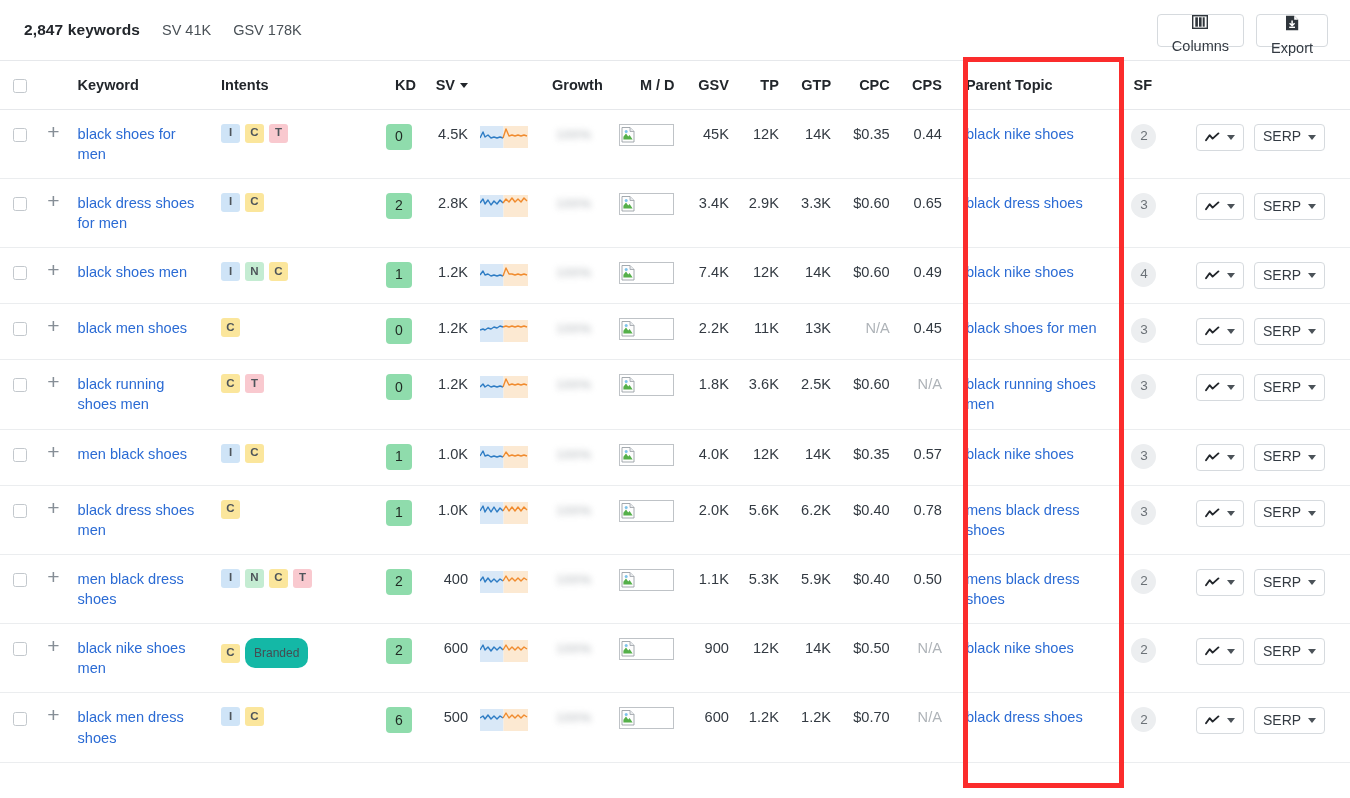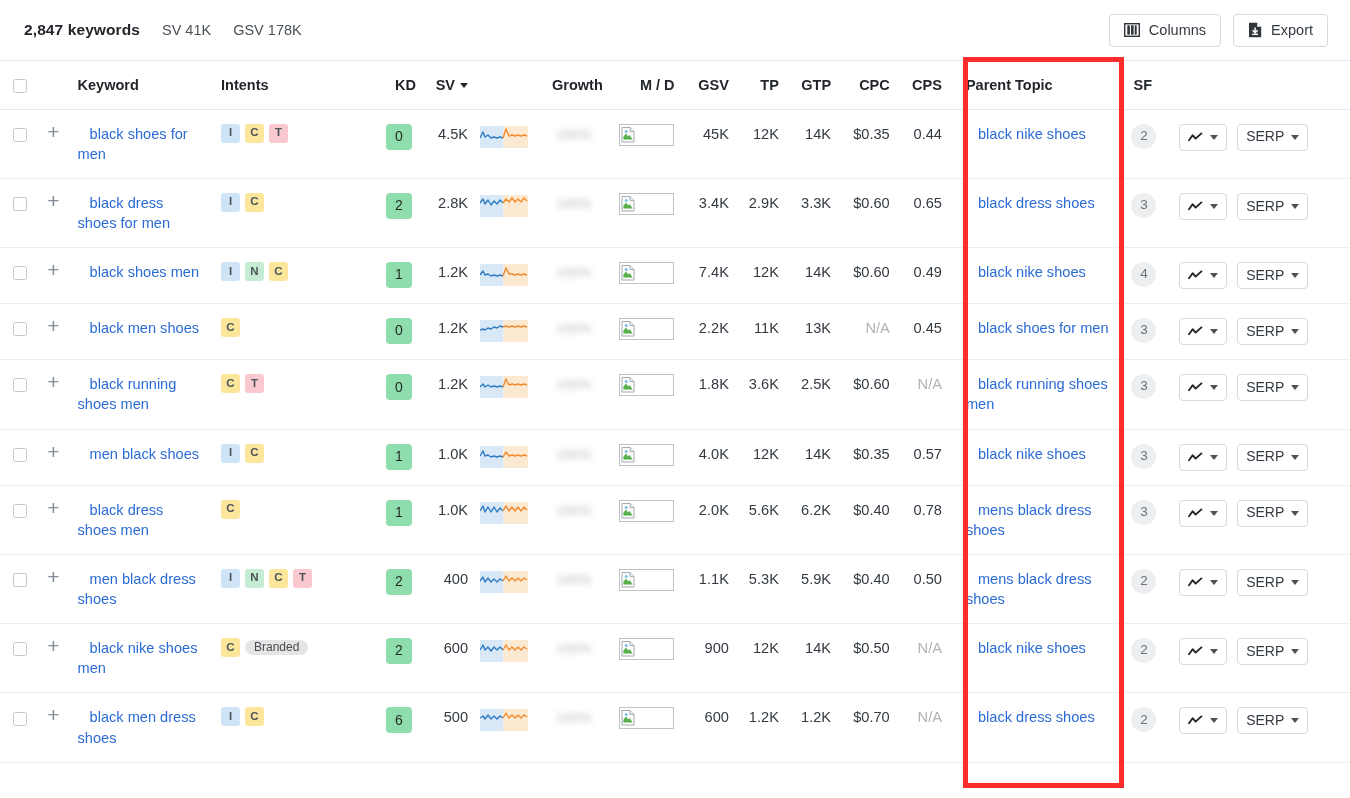--- a/index.html
+++ b/index.html
@@ -24,20 +24,21 @@
   .tb-left{display:flex;align-items:baseline;gap:22px;}
   .kw-count{font-size:15.5px;font-weight:bold;color:#22262b;letter-spacing:.1px;}
   .metric{font-size:14.5px;color:#4a5157;}
   .tb-right{margin-left:auto;display:flex;align-items:center;gap:12px;}
   .btn{
     display:flex;align-items:center;gap:9px;
     height:33px;padding:0 14px;
     border:1px solid #d6dade;border-radius:4px;background:#fff;
     font-size:14.5px;color:#333a42;cursor:pointer;
     box-sizing:border-box;
+    flex-direction:column;
   }
   .ic{display:inline-flex;align-items:center;justify-content:center;}
 
   
   table{border-collapse:collapse;width:1350px;table-layout:fixed;}
   thead th{
     height:48px;
     font-size:14.5px;font-weight:bold;color:#22262b;
     text-align:right;
     padding:0 8px;
@@ -83,36 +84,36 @@
   
   .cb{
     width:14px;height:14px;border:1px solid #c3c8cd;border-radius:2.5px;
     background:#fff;display:inline-block;box-sizing:border-box;cursor:pointer;
     vertical-align:middle;
   }
   .plus{
     color:#868e96;font-size:21px;line-height:16px;cursor:pointer;
     display:inline-block;font-weight:400;
   }
-  a.kw{color:#2b6bd4;text-decoration:none;cursor:pointer;margin-left:12px;}
+  a.kw{color:#2b6bd4;text-decoration:none;cursor:pointer;}
 
   
   .intents{display:flex;gap:5px;align-items:center;flex-wrap:wrap;}
   .chip{
     width:19px;height:19px;border-radius:3px;
     display:flex;align-items:center;justify-content:center;
     font-size:11.5px;font-weight:bold;color:#4d545a;
     box-sizing:border-box;cursor:pointer;
   }
   .chip.I{background:#cfe4f7;}
   .chip.N{background:#c4ecd2;}
   .chip.C{background:#fbe69c;}
   .chip.T{background:#f9c9cf;}
   .chip-branded{
-    height:15px;padding:0 9px;border-radius:10px;background:#e5e5e5;
+    height:30px;padding:0 9px;border-radius:10px;background:#14b8a6;
     display:flex;align-items:center;font-size:12px;color:#464c52;cursor:pointer;
   }
 
   
   .kd{
     width:26px;height:26px;border-radius:4px;background:#8fdcac;
     display:inline-flex;align-items:center;justify-content:center;
     font-size:14px;color:#1f2a23;
   }
 
@@ -135,21 +136,21 @@
   .na{color:#aeb3b8;}
 
   
   .sf{
     width:25px;height:25px;border-radius:50%;background:#eceef0;
     display:inline-flex;align-items:center;justify-content:center;
     font-size:13.5px;color:#6b7177;
   }
 
   
-  .acts{display:flex;gap:10px;justify-content:flex-start;align-items:flex-start;}
+  .acts{display:flex;gap:10px;justify-content:center;align-items:flex-start;}
   .mini{
     height:27px;border:1px solid #d6dade;border-radius:4px;background:#fff;
     display:flex;align-items:center;gap:7px;padding:0 8px;cursor:pointer;
     box-sizing:border-box;font-size:14px;color:#333a42;
   }
   .caret{
     width:0;height:0;border-left:4.5px solid transparent;border-right:4.5px solid transparent;
     border-top:5px solid #4b5258;display:inline-block;
   }
   .sortcaret{

